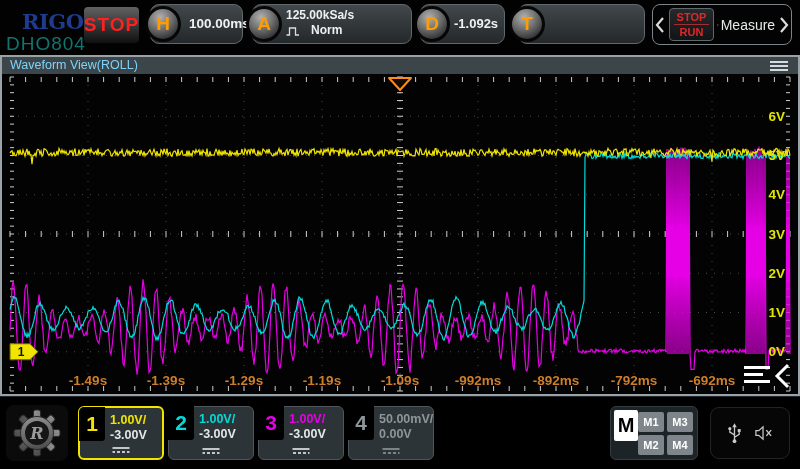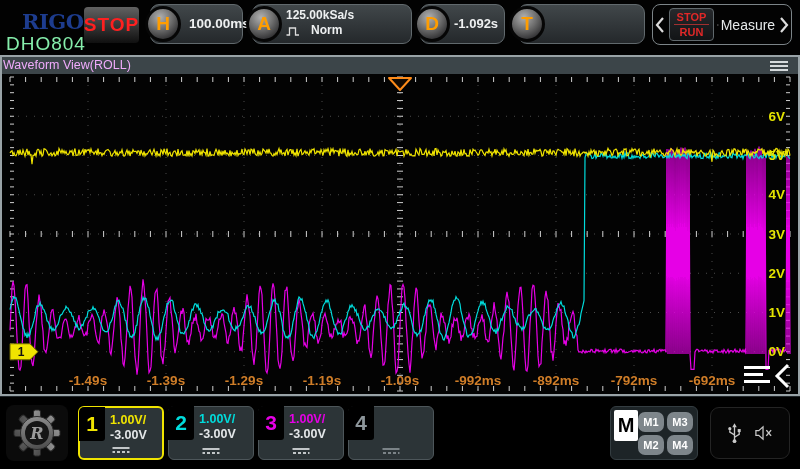--- a/index.html
+++ b/index.html
@@ -2,21 +2,21 @@
 <html><head>
 <meta charset="utf-8">
 <style>
   html,body{margin:0;padding:0;background:#000;}
   .screen{position:relative;width:800px;height:469px;background:#20262a;overflow:hidden;
           font-family:"Liberation Sans",sans-serif;-webkit-user-select:none;}
   
   .topbar{position:absolute;left:0;top:0;width:800px;height:55px;background:#020202;z-index:5;}
   .brand{position:absolute;left:22px;top:9px;font-family:"DejaVu Serif",serif;font-weight:bold;
          font-size:21px;color:#1d3c8e;letter-spacing:-0.5px;}
-  .model{position:absolute;left:6px;top:33px;font-size:19px;color:#86efac;letter-spacing:1px;}
+  .model{position:absolute;left:6px;top:33px;font-size:19px;color:#0f766e;letter-spacing:1px;}
   .badge{position:absolute;left:84px;top:7px;width:55px;height:36px;border-radius:4px;
          background:linear-gradient(#616161,#101010);color:#ff2020;font-size:19px;font-weight:bold;
          letter-spacing:1px;display:flex;align-items:center;justify-content:center;}
   .unit{position:absolute;top:4px;height:40px;border-radius:9px;border:1.5px solid #61696d;
         background:linear-gradient(#41474a,#24282b);box-sizing:border-box;color:#eef0f1;}
   .unit.u-h{left:150px;width:93px;}
   .unit.u-a{left:252px;width:160px;}
   .unit.u-d{left:420px;width:85px;}
   .unit.u-t{left:518px;width:127px;}
   .circ{position:absolute;top:6px;width:36px;height:36px;border-radius:50%;box-sizing:border-box;
@@ -39,22 +39,22 @@
           align-items:center;justify-content:center;}
   .sr-btn .l1{font-size:11px;font-weight:bold;color:#e02828;border-bottom:1.5px solid #a03030;
               padding:0 3px 1px;}
   .sr-btn .l2{font-size:11px;font-weight:bold;color:#e02828;padding-top:1px;}
   .meas-btn{width:58px;height:38px;display:flex;flex-direction:row;align-items:center;
             justify-content:center;gap:2px;color:#e6e9ea;font-size:14px;}
   .chev{display:flex;align-items:center;justify-content:center;width:12px;}
   
   .panel{position:absolute;left:0;top:55px;width:800px;height:341px;box-sizing:border-box;
          border:2px solid #99a3a7;background:#030303;}
-  .ptitle{height:17px;background:#3c4549;color:#f0abfc;font-size:12.5px;line-height:17px;
-          padding-left:1px;position:relative;}
+  .ptitle{height:17px;background:#3c4549;color:#7dd3fc;font-size:12.5px;line-height:17px;
+          padding-left:8px;position:relative;}
   .hamb{position:absolute;right:10px;top:4px;width:18px;cursor:pointer;}
   .hamb i{display:block;height:2px;background:#d5dadc;margin-bottom:2px;}
   #plot{display:block;background:#030303;}
   
   .botbar{position:absolute;left:0;top:397px;width:800px;height:72px;background:#000;}
   .gear-btn{position:absolute;left:6px;top:8px;width:62px;height:56px;background:#0b0b0b;
             border-radius:8px;display:flex;align-items:center;justify-content:center;}
   .chbtn{position:absolute;top:9px;width:86px;height:54px;box-sizing:border-box;background:#2c3437;
          border:1px solid #4d565a;border-radius:6px;}
   .chbtn.sel{border:2px solid #f0e400;}
@@ -74,21 +74,21 @@
   .ch-4 .coupling .bar{background:#7b8387;}
   .ch-4 .coupling .dashes{background:repeating-linear-gradient(90deg,#7b8387 0 3px,transparent 3px 5px);}
   .mgroup{position:absolute;left:610px;top:9px;width:88px;height:54px;box-sizing:border-box;
           background:#1d2427;border:1px solid #343d41;border-radius:6px;}
   .m-tile{position:absolute;left:3px;top:3px;width:24px;height:31px;background:#fff;color:#000;
           font-weight:bold;font-size:20px;display:flex;align-items:center;justify-content:center;
           border-radius:2px;}
   .m-grid{position:absolute;right:4px;top:5px;display:grid;grid-template-columns:26px 26px;
           grid-auto-rows:20px;gap:3px;}
   .m-slot{background:#7e868b;color:#fff;font-size:11px;font-weight:bold;display:flex;
-          align-items:center;justify-content:center;border-radius:7px;}
+          align-items:center;justify-content:center;border-radius:2px;}
   .usb-panel{position:absolute;left:710px;top:10px;width:80px;height:52px;box-sizing:border-box;
              background:#060606;border:1px solid #242424;border-radius:9px;display:flex;
              align-items:center;justify-content:center;gap:12px;}
 </style>
 </head>
 <body>
 
 <div class="screen">
 
   <div class="topbar">
@@ -538,20 +538,24 @@
         <div class="scale">1.00V/</div>
         <div class="offset">-3.00V</div>
       </div>
       <div class="coupling">
           <div class="bar"></div>
           <div class="dashes"></div>
         </div>
     </div>
     <div class="chbtn ch-4">
       <div class="num-tile">4</div>
+      <div class="vals">
+        <div class="scale">50.00mV/</div>
+        <div class="offset">0.00V</div>
+      </div>
       <div class="coupling">
           <div class="bar"></div>
           <div class="dashes"></div>
         </div>
     </div>
 
     <div class="mgroup">
       <div class="m-tile">M</div>
       <div class="m-grid">
         <div class="m-slot">M1</div>

